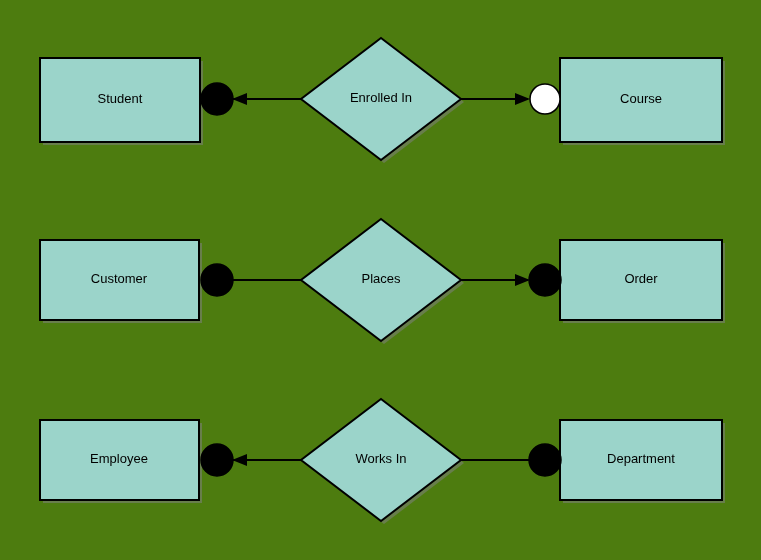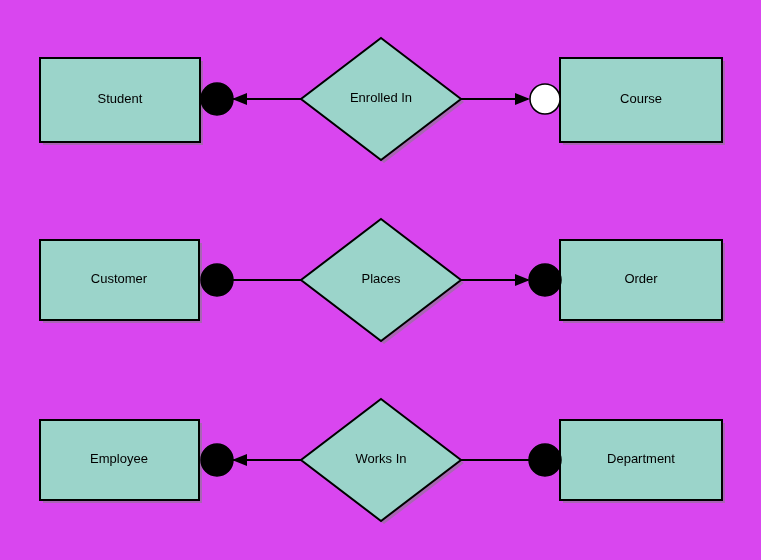--- a/index.html
+++ b/index.html
@@ -10,21 +10,21 @@
   body {
     width: 761px;
     height: 560px;
     font-family: "Liberation Sans", sans-serif;
     overflow: hidden;
   }
   #diagram-root {
     position: relative;
     width: 761px;
     height: 560px;
-    background: #d946ef;
+    background: #4d7c0f;
   }
   svg#er-canvas {
     position: absolute;
     top: 0;
     left: 0;
     width: 761px;
     height: 560px;
     display: block;
   }
   .entity-rect {

